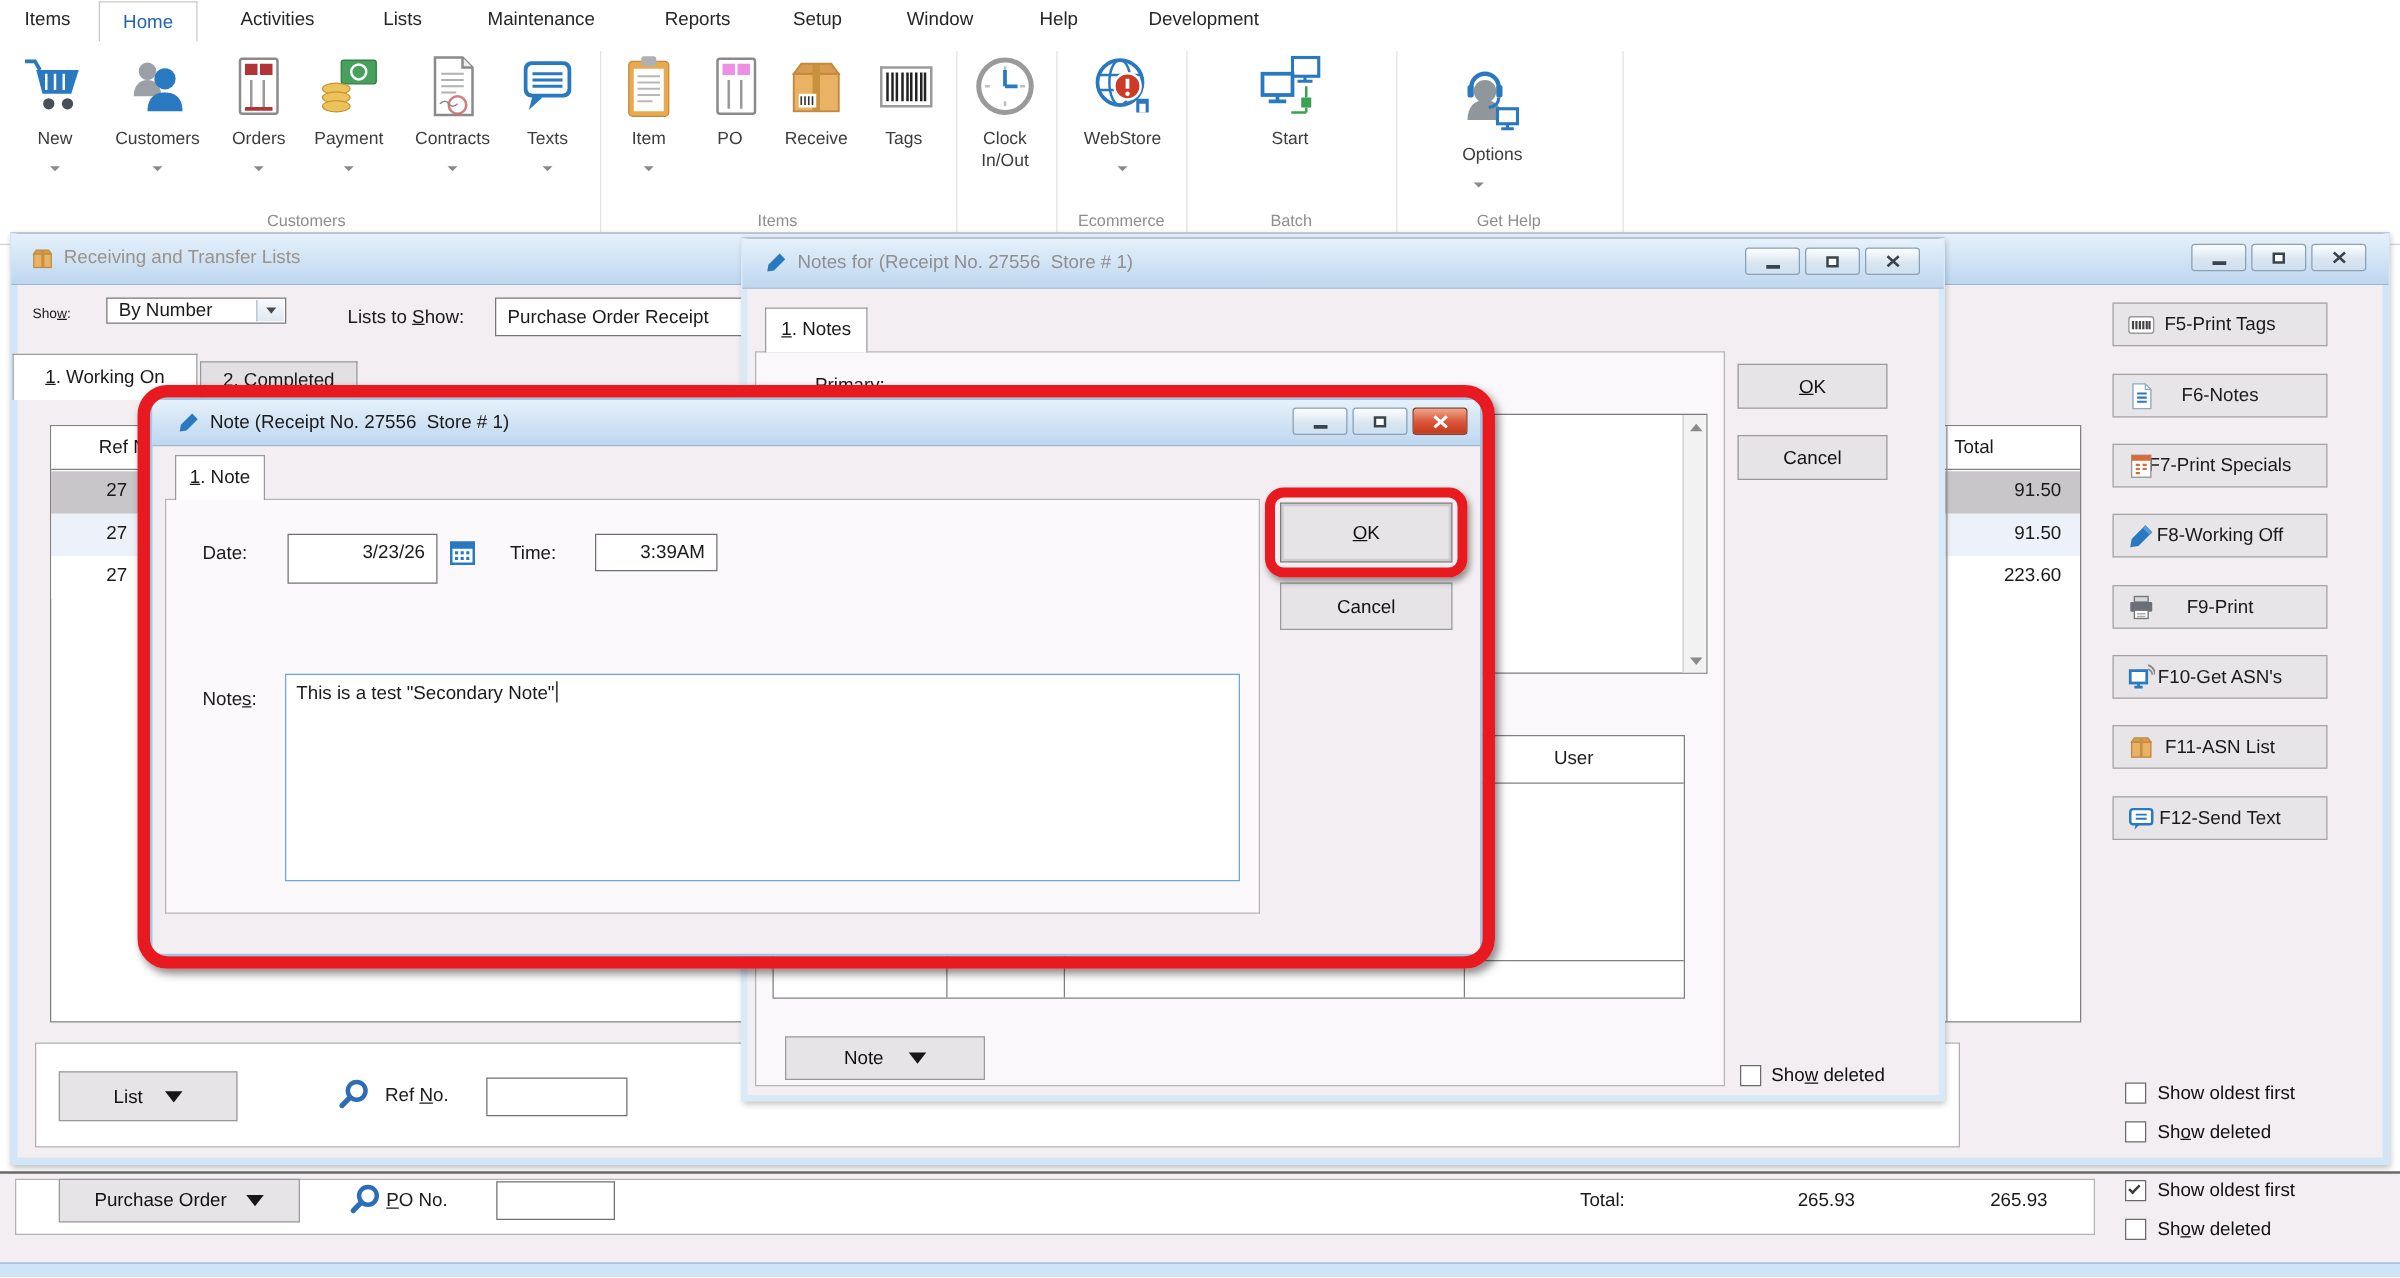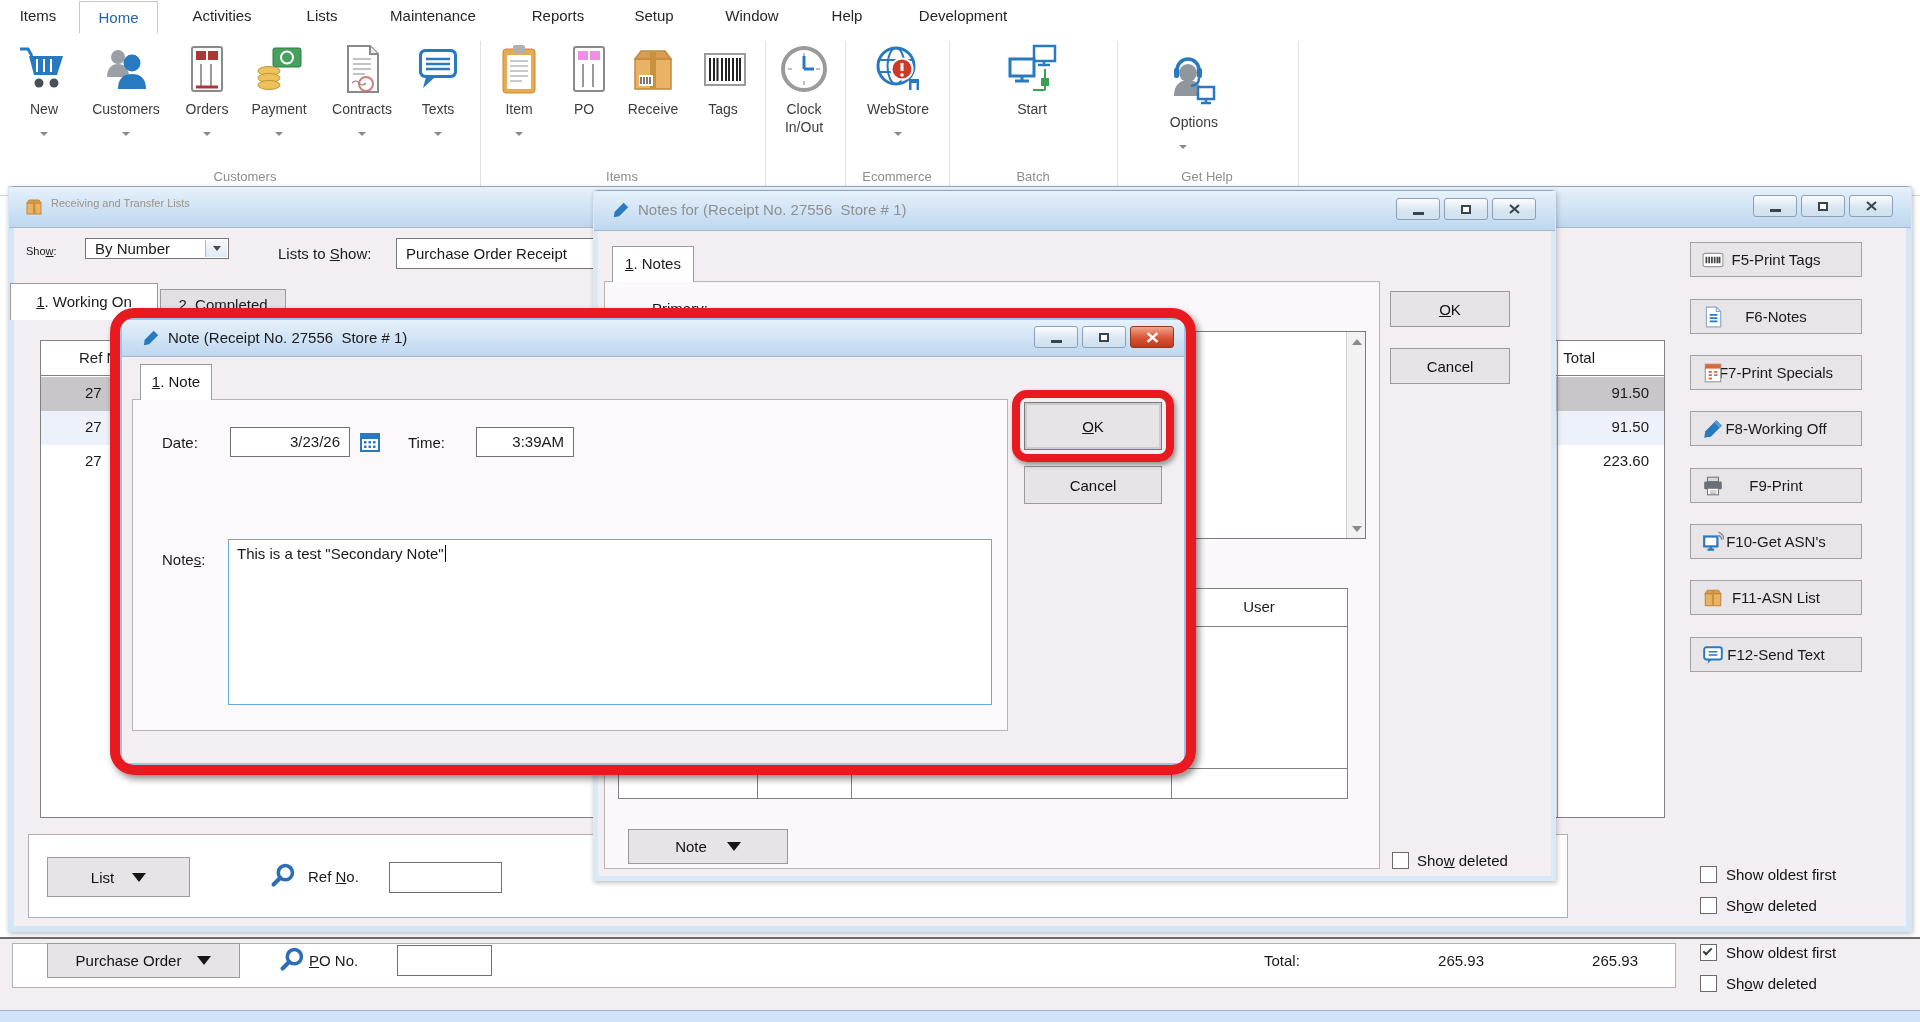--- a/index.html
+++ b/index.html
@@ -250,21 +250,21 @@
   </div>
 
   <div class="abs win-frame" style="left:8px;top:186px;width:1904px;height:746px;background:#f2eef1;border-left:6px solid #d2e6f7;border-right:6px solid #d2e6f7;border-bottom:6px solid #d2e6f7;z-index:10;">
   </div>
   <div class="abs titlebar" style="left:9px;top:187px;width:1902px;height:41px;z-index:11;">
     <span class="abs" style="left:16px;top:11px;"><svg width="18" height="18" viewBox="0 0 18 18">
           <rect x="2" y="5" width="14" height="11" fill="#e9b264" stroke="#c08a40"></rect>
           <path d="M2 5 l2-3 h10 l2 3 z" fill="#d99c4e" stroke="#c08a40"></path>
           <rect x="8" y="2" width="2.5" height="14" fill="#c8913f"></rect>
         </svg></span>
-    <span class="abs t pre" style="left:42px;top:10px;font-size:11px;color:#9b9289;">Receiving and Transfer Lists</span>
+    <span class="abs t pre" style="left:42px;top:10px;font-size:15px;color:#9b9289;">Receiving and Transfer Lists</span>
     <div class="abs winbtn" style="left:1744px;top:8px;">
         <span class="wg-min"></span>
       </div>
     <div class="abs winbtn" style="left:1792px;top:8px;">
         <span class="wg-max"></span>
       </div>
     <div class="abs winbtn" style="left:1840px;top:8px;">
         <svg width="11" height="10" viewBox="0 0 11 10">
           <path d="M1 1 L10 9 M10 1 L1 9" stroke="#39434c" stroke-width="2"></path>
         </svg>
@@ -480,21 +480,21 @@
       </div>
     <div class="abs winbtn close-red" style="left:1008px;top:6px;">
         <svg width="13" height="11" viewBox="0 0 11 10">
           <path d="M1 1 L10 9 M10 1 L1 9" stroke="#fff" stroke-width="2.2"></path>
         </svg>
       </div>
   </div>
   <div class="abs tab" style="left:140px;top:364px;width:72px;height:36px;line-height:34px;z-index:52;"><span class="u">1</span><span>. Note</span></div>
   <div class="abs" style="left:132px;top:399px;width:876px;height:332px;background:#fbf9fb;border:1px solid #b4b4b4;z-index:51;"></div>
   <span class="abs t" style="left:162px;top:434px;font-size:15px;z-index:52;">Date:</span>
-  <div class="abs input" style="left:230px;top:427px;width:120px;height:30px;z-index:52;text-align:right;line-height:28px;padding-right:9px;padding-left:15px;"><span class="t">3/23/26</span></div>
+  <div class="abs input" style="left:230px;top:427px;width:120px;height:40px;z-index:52;text-align:right;line-height:28px;padding-right:9px;padding-left:15px;"><span class="t">3/23/26</span></div>
   <span class="abs" style="left:359px;top:431px;z-index:52;"><svg width="22" height="22" viewBox="0 0 22 22">
         <rect x="2" y="3" width="18" height="17" fill="#fff" stroke="#2979c0" stroke-width="2"></rect>
         <rect x="2" y="3" width="18" height="5" fill="#2979c0"></rect>
         <g fill="#2979c0">
           <rect x="5" y="10" width="2.5" height="2.5"></rect>
           <rect x="9.5" y="10" width="2.5" height="2.5"></rect>
           <rect x="14" y="10" width="2.5" height="2.5"></rect>
           <rect x="5" y="14.5" width="2.5" height="2.5"></rect>
           <rect x="9.5" y="14.5" width="2.5" height="2.5"></rect>
           <rect x="14" y="14.5" width="2.5" height="2.5"></rect>

